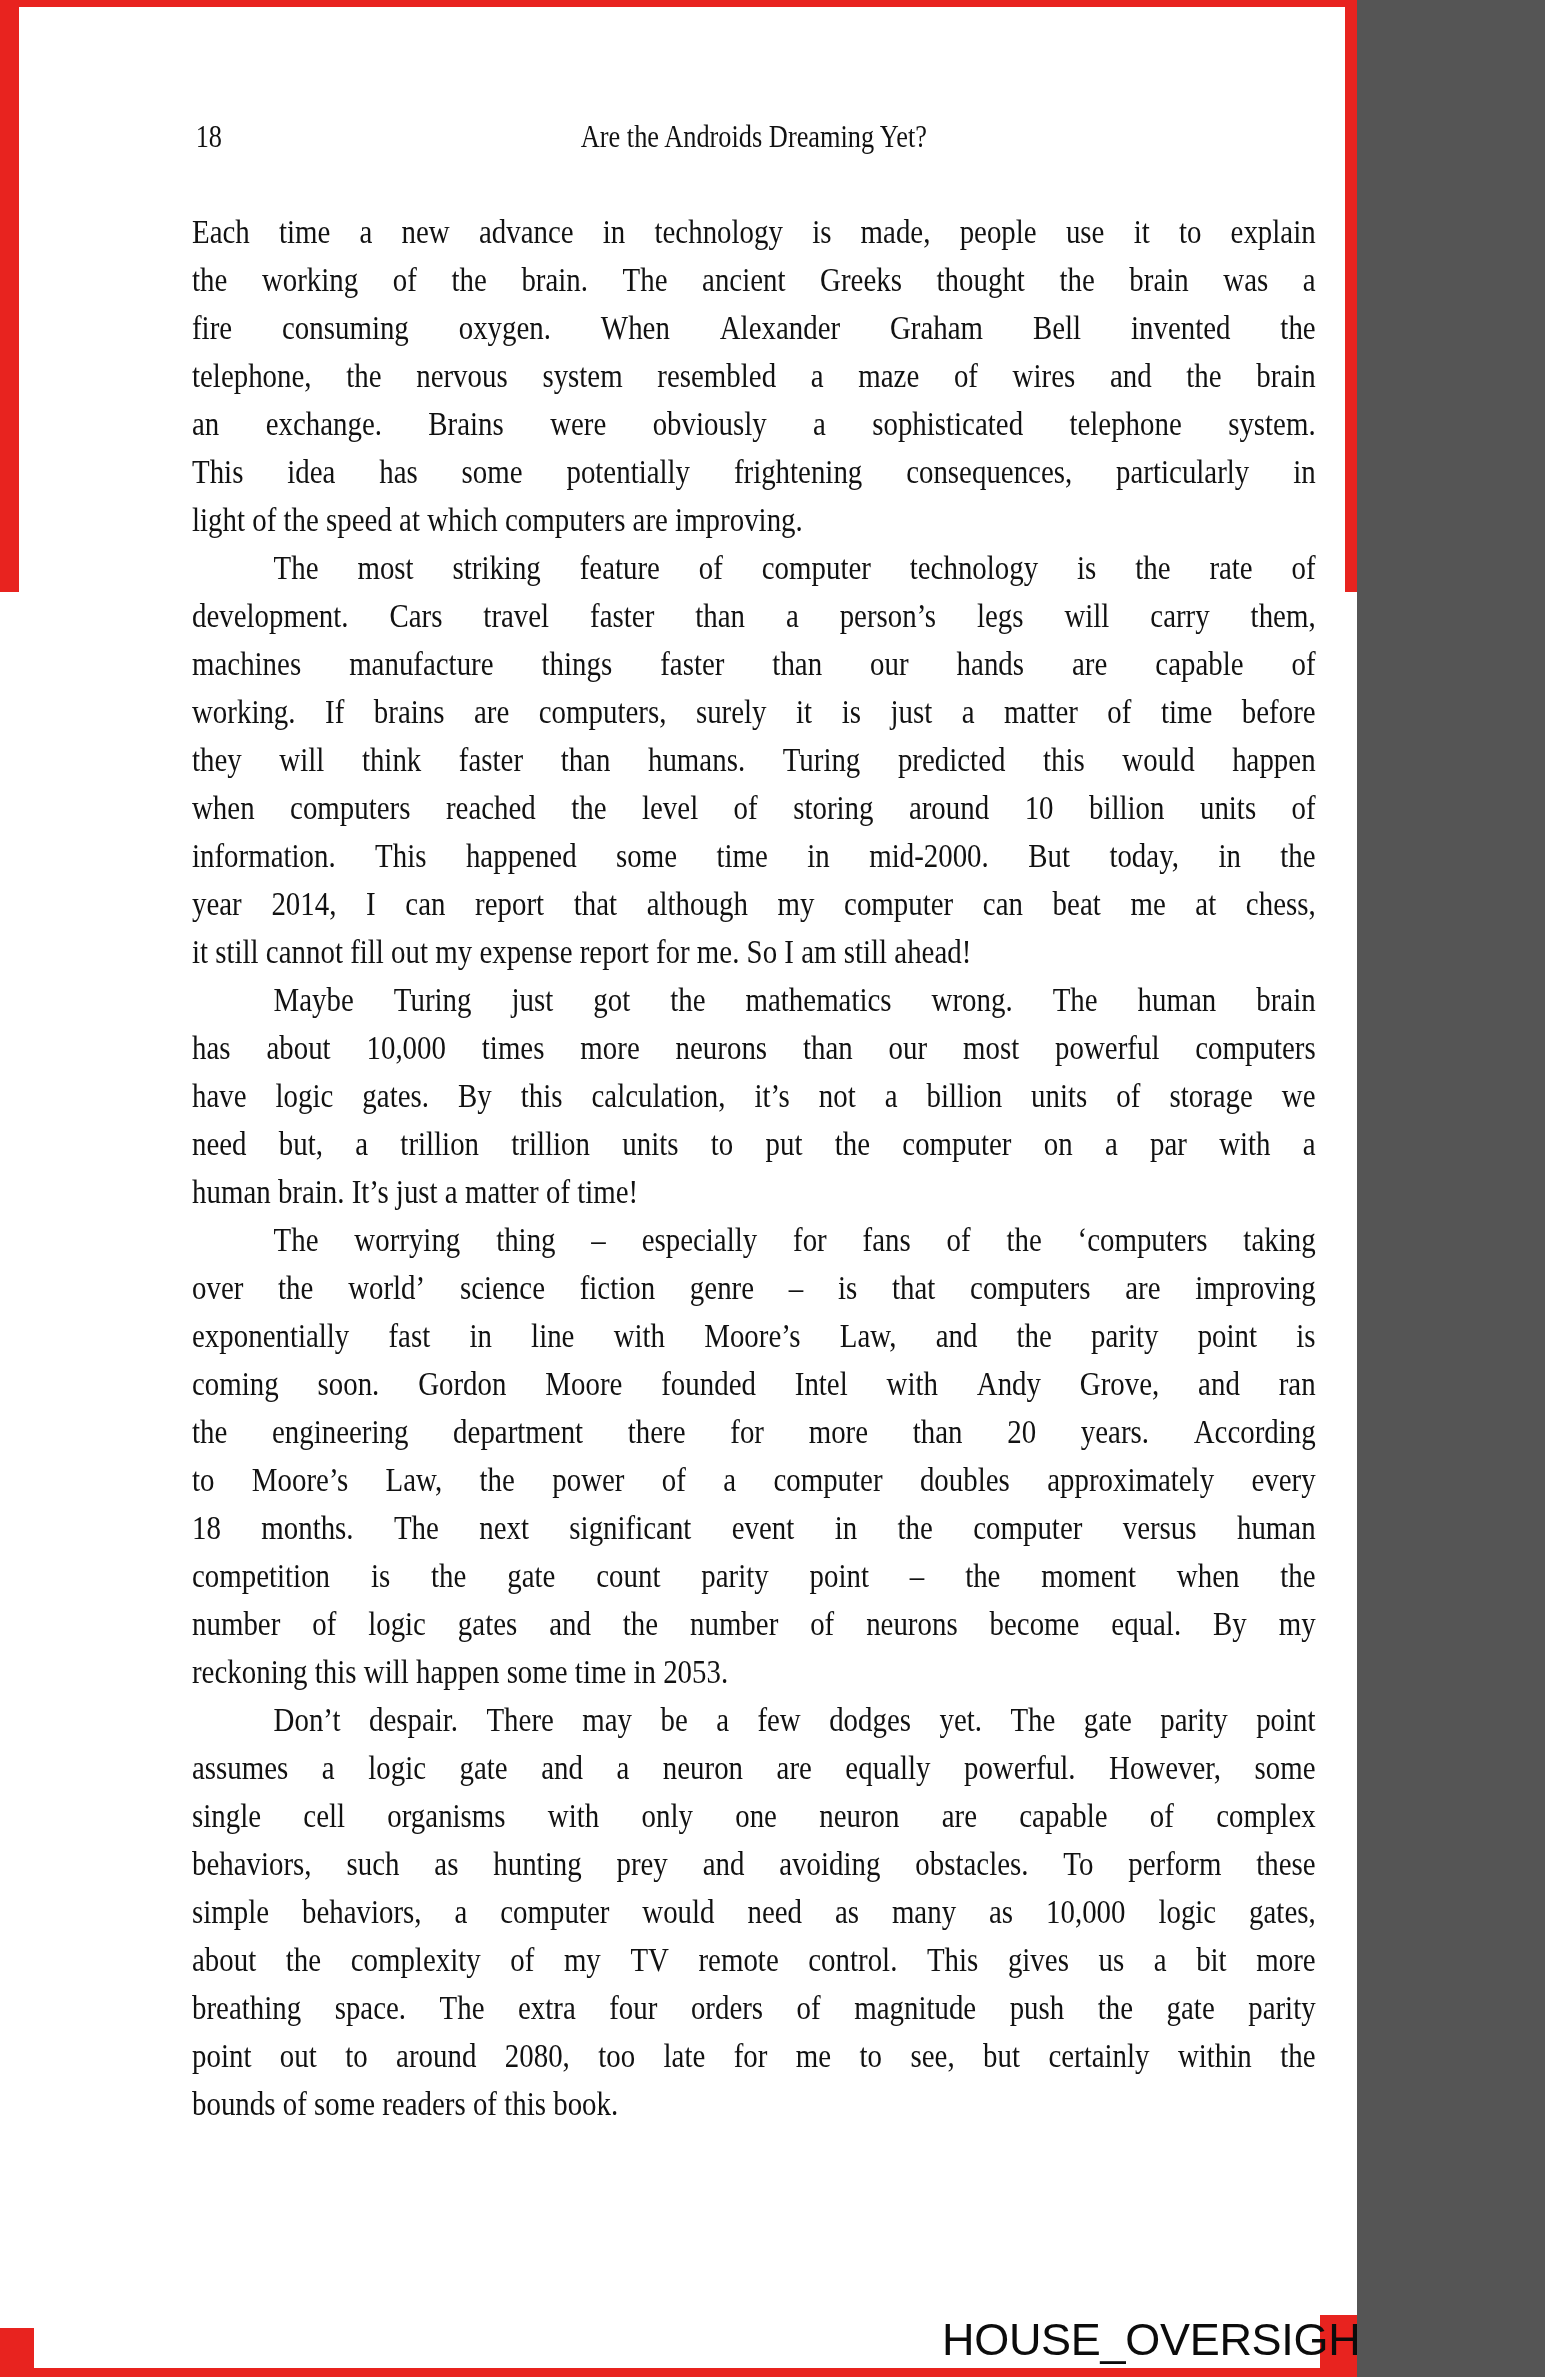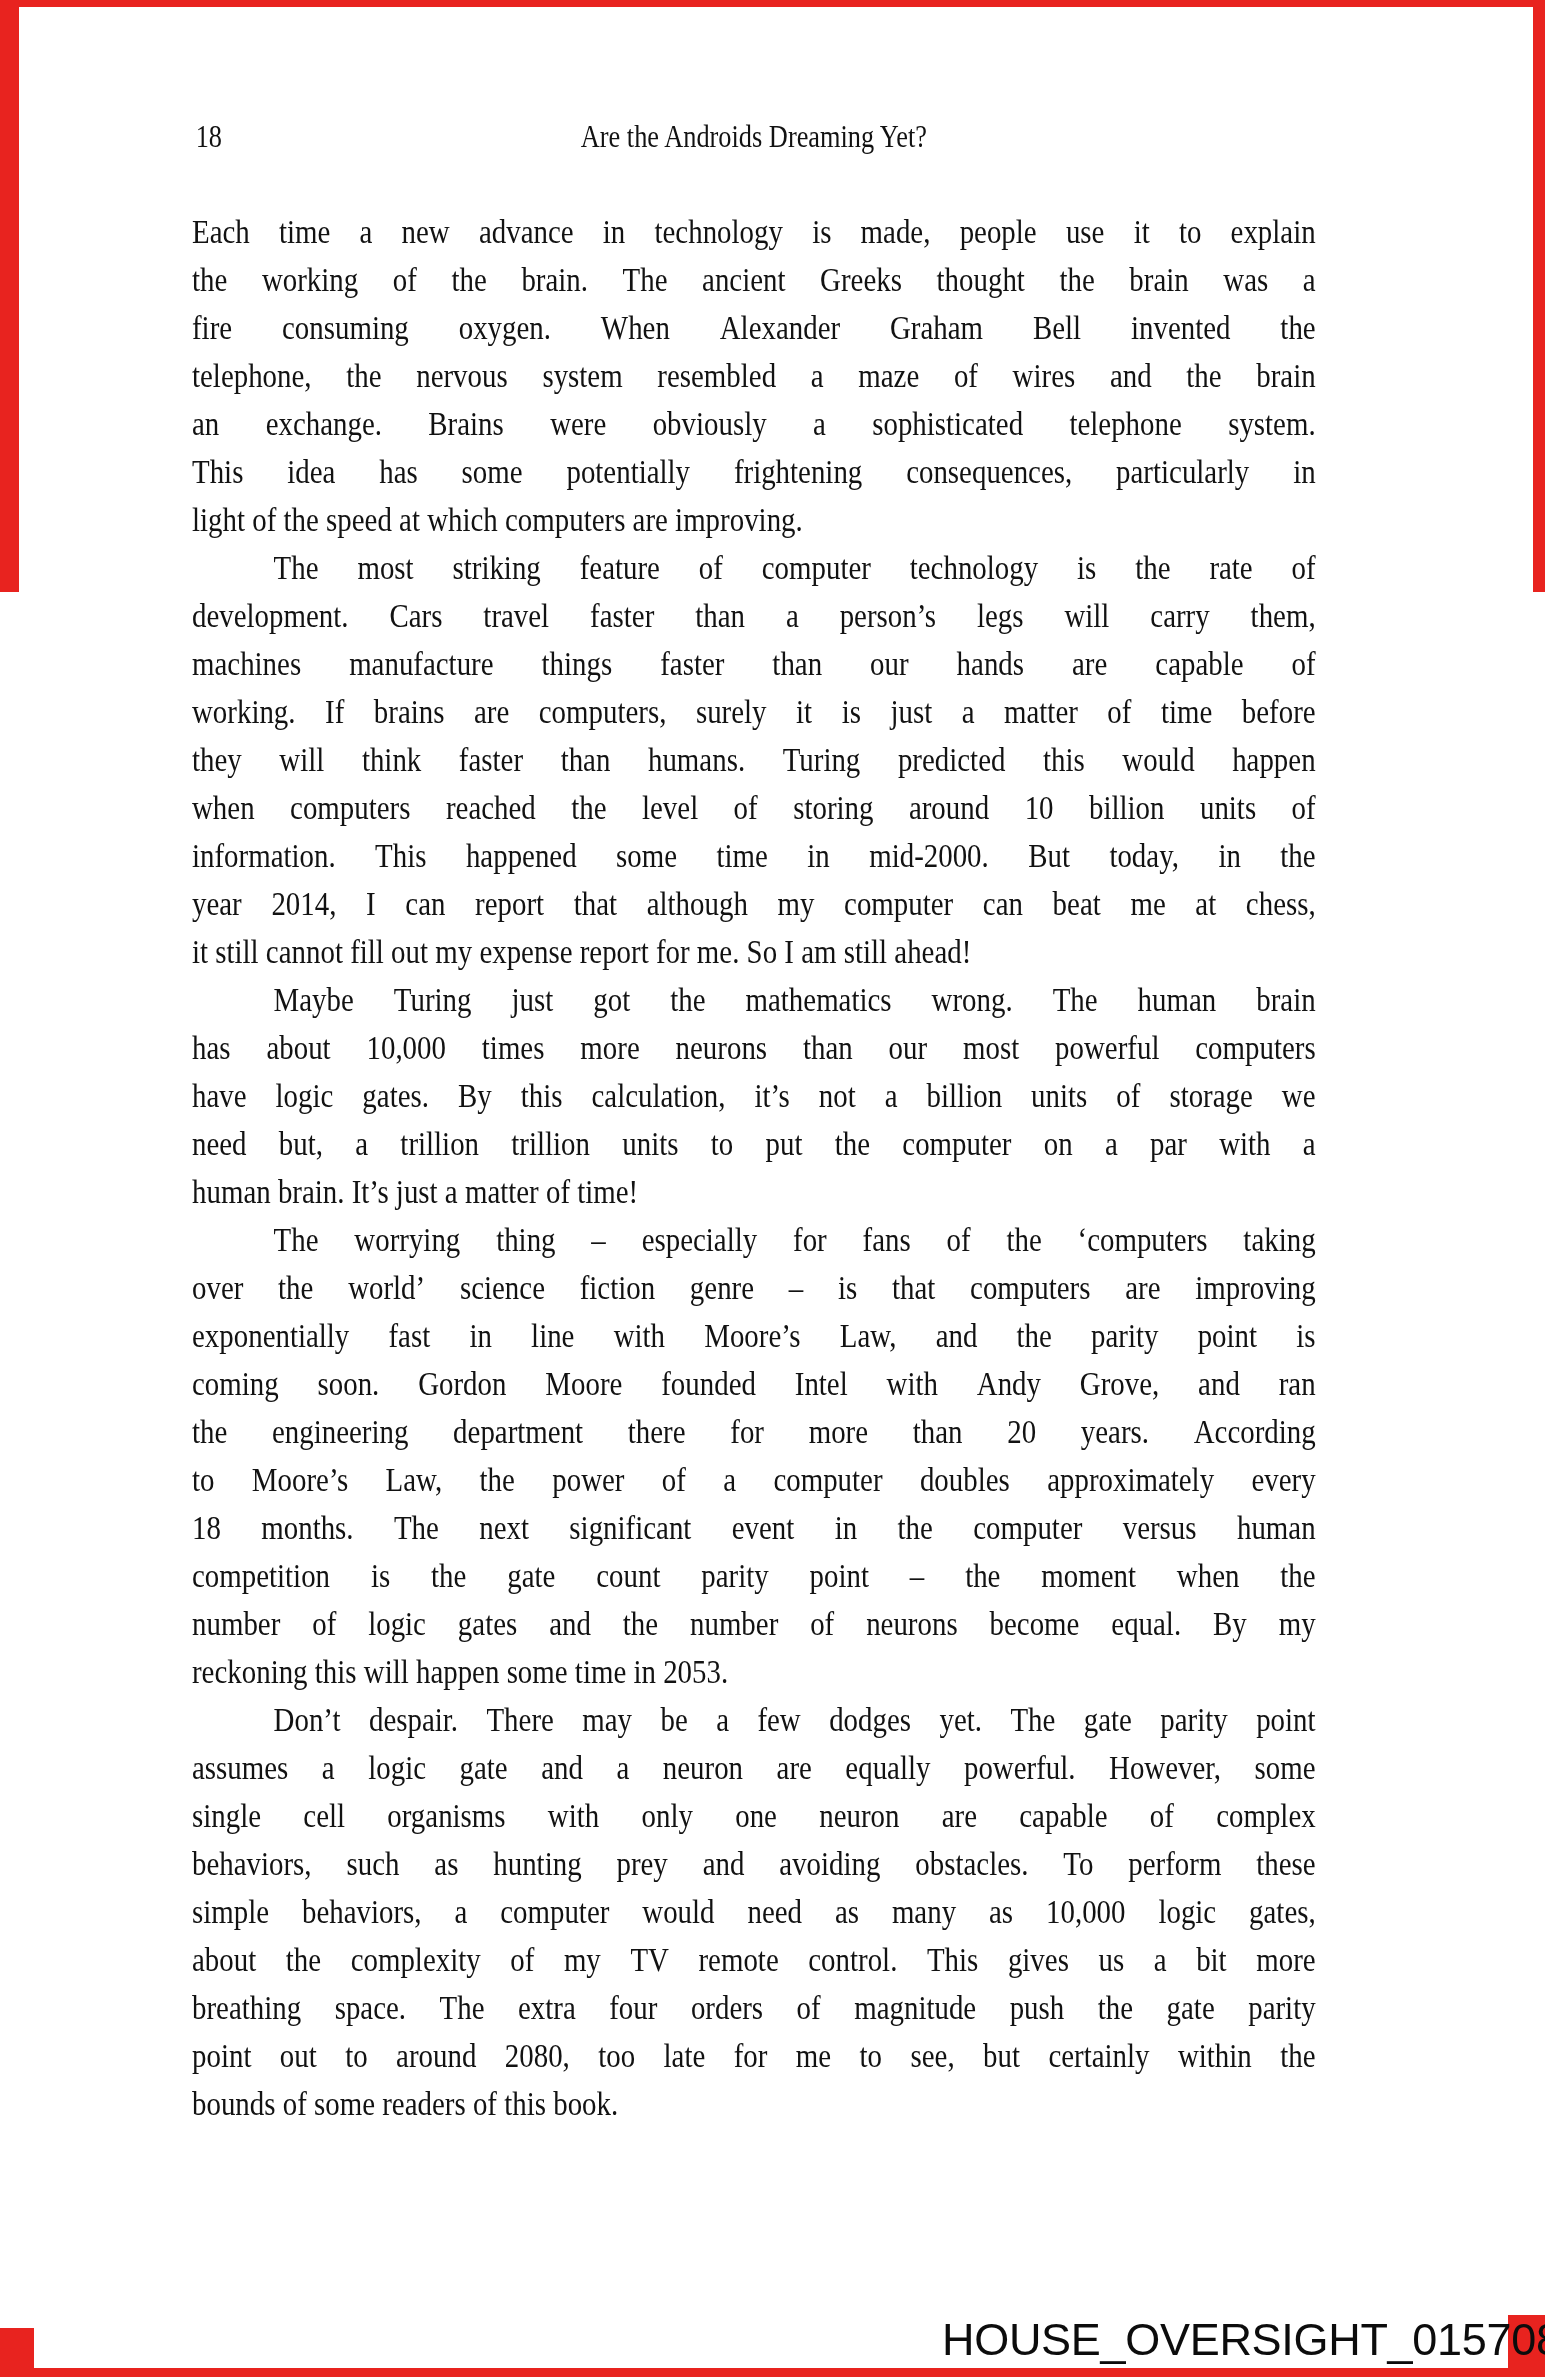--- a/index.html
+++ b/index.html
@@ -1,19 +1,19 @@
 <!DOCTYPE html>
 <html style="font-size:13.7px"><head>
 <meta charset="utf-8">
 <style>
   html,body{margin:0;padding:0;}
   body{background:#555;}
   #page{
     position:relative;
-    width:1545px;height:2377px;
+    width:1357px;height:2377px;
     background:#ffffff;
     overflow:hidden;
     font-family:"Liberation Serif", serif;
   }
   
   .scanmark{position:absolute;background:#e8231f;}
   #mark-top{left:0;top:0;width:1545px;height:6.9px;}
   #mark-left{left:0;top:0;width:19px;height:592px;}
   #mark-right{right:0;top:0;width:12px;height:592px;}
   #mark-bottom{left:0;bottom:0;width:1545px;height:8.6px;}

